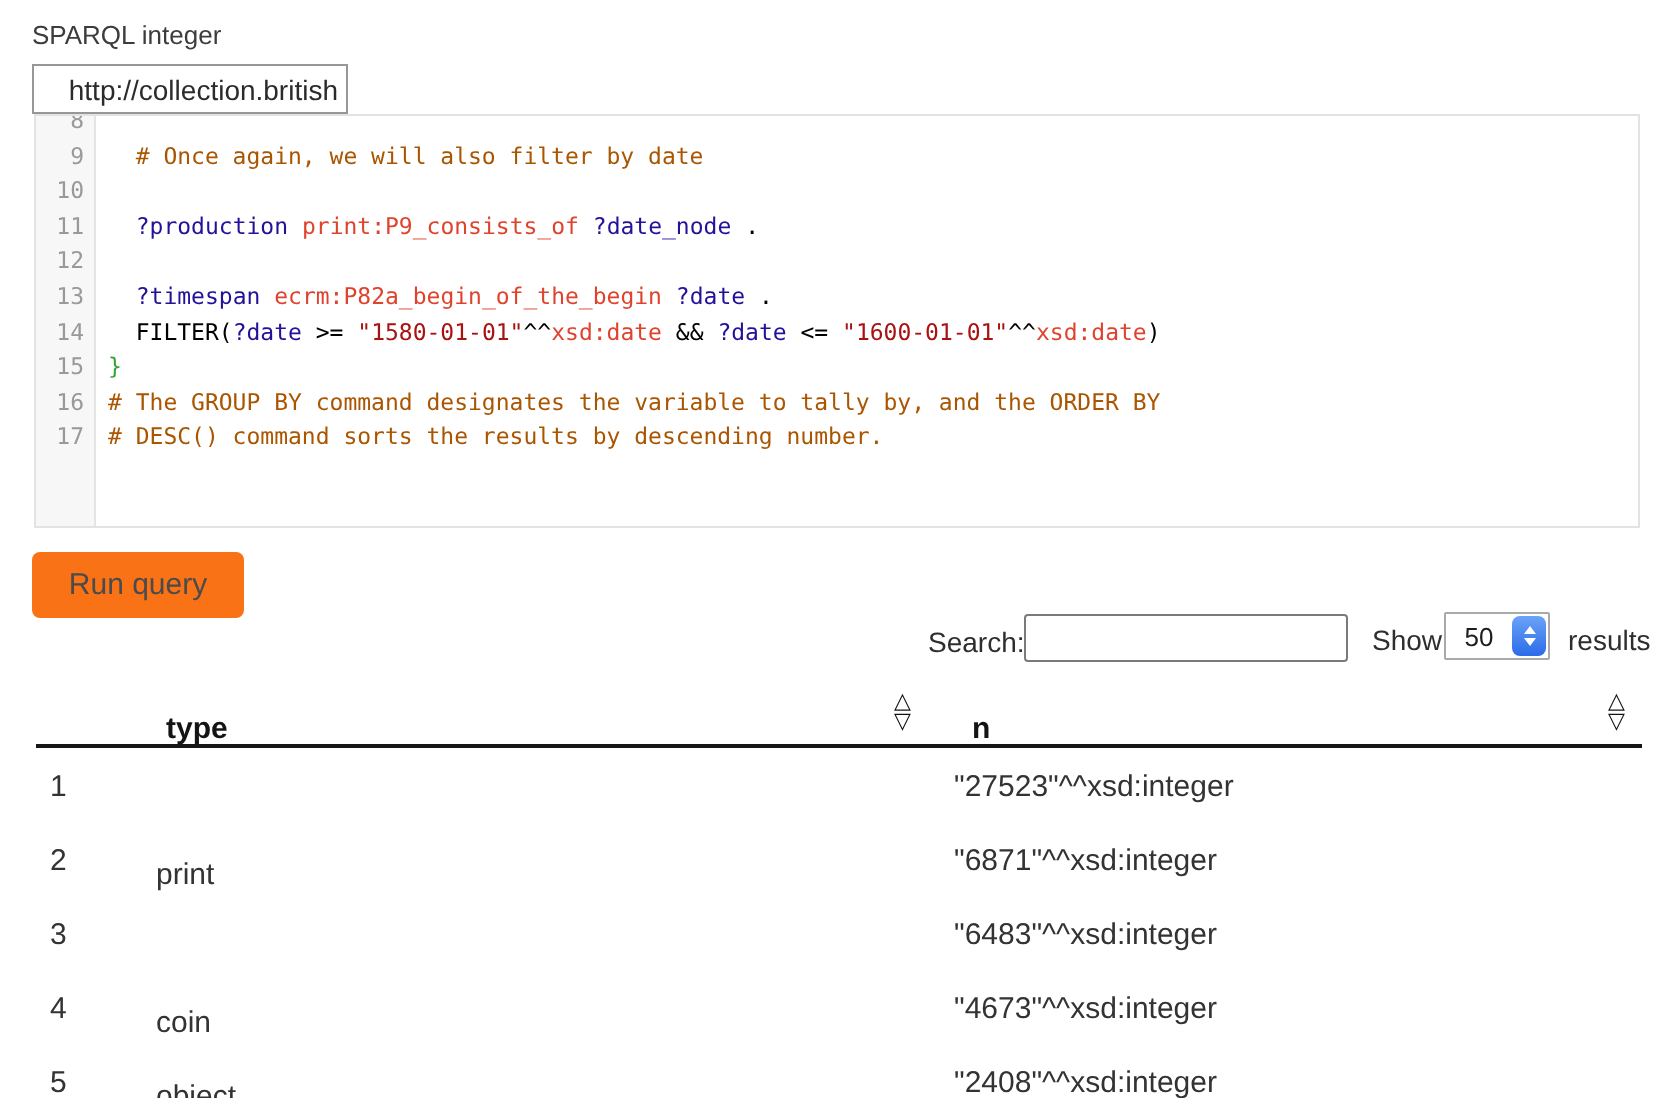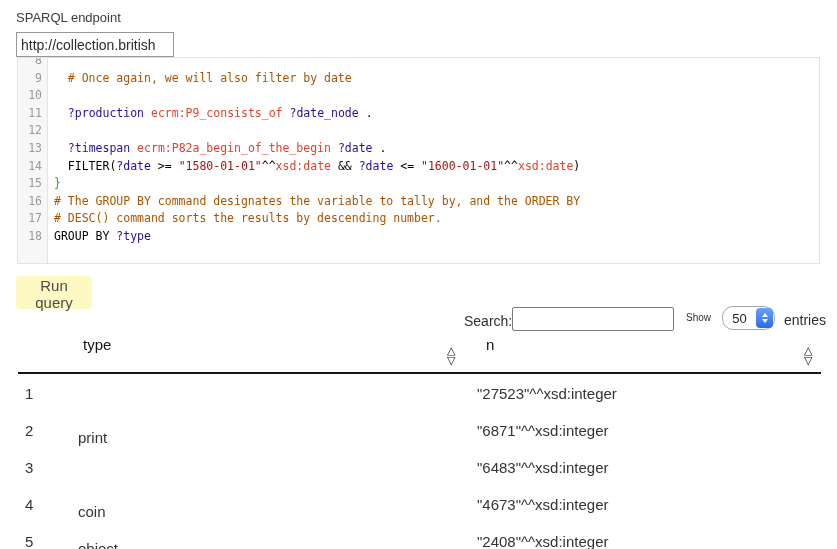--- a/index.html
+++ b/index.html
@@ -5,21 +5,21 @@
   html,body{margin:0;padding:0;}
   body{
     width:837px;height:549px;position:relative;overflow:hidden;background:#fff;
     font-family:"Liberation Sans", sans-serif;
   }
   
   .endpoint-label{position:absolute;left:16px;top:10px;font-size:13px;color:#3c3c3c;}
   .endpoint-input{
     position:absolute;left:16px;top:32px;width:148px;height:17px;
     border:1px solid #979797;border-radius:0;padding:3px 4px;
-    font-family:"Liberation Sans", sans-serif;font-size:14px;color:#2b2b2b;outline:none;
+    font-family:"Liberation Sans", sans-serif;font-size:14px;color:#2b2b2b;outline:none;text-align:right;
   }
   
   .editor{
     position:absolute;left:17px;top:57px;width:801px;height:205px;
     background:#fff;border:1px solid #e3e3e3;overflow:hidden;
   }
   .gutter-bg{
     position:absolute;left:0;top:0;bottom:0;width:29px;
     background:#f7f7f7;border-right:1px solid #e4e4e4;
   }
@@ -29,51 +29,51 @@
   .cm-line .gutter{flex:none;width:24px;padding-right:5px;text-align:right;color:#999;}
   .cm-line .code{padding-left:7px;white-space:pre;color:#000;}
   .tok-t{color:#000;}
   .tok-c{color:#aa5500;}
   .tok-v{color:#221199;}
   .tok-p{color:#e0432d;}
   .tok-s{color:#aa1111;}
   .tok-b{color:#33a333;}
   
   .run-btn{
-    position:absolute;left:16px;top:276px;width:76px;height:33px;
-    background:#fef9c3;border:none;border-radius:4px;
+    position:absolute;left:16px;top:276px;width:106px;height:33px;
+    background:#f97316;border:none;border-radius:4px;
     font-family:"Liberation Sans", sans-serif;font-size:15px;color:#4b4b4b;
   }
   
   .search-label{position:absolute;left:464px;top:313px;font-size:14px;color:#2e2e2e;}
   .search-input{
     position:absolute;left:512px;top:307px;width:152px;height:16px;
     border:1px solid #7a7a7a;border-radius:2px;padding:3px 4px;
     font-family:"Liberation Sans", sans-serif;font-size:13px;outline:none;
   }
-  .show-label{position:absolute;left:686px;top:312px;font-size:10px;color:#2e2e2e;}
+  .show-label{position:absolute;left:686px;top:312px;font-size:14px;color:#2e2e2e;}
   .page-select{
     position:absolute;left:722px;top:306px;width:53px;height:24px;
-    border:1px solid #a9a9a9;border-radius:11px;background:#fff;box-sizing:border-box;
+    border:1px solid #a9a9a9;border-radius:1px;background:#fff;box-sizing:border-box;
   }
   .page-select .value{
     position:absolute;left:0;right:18px;top:0;bottom:0;
     display:flex;align-items:center;justify-content:center;
     font-size:13px;color:#1e1e1e;
   }
   .stepper{
     position:absolute;right:1px;top:1px;bottom:1px;width:17px;border-radius:4px;
     background:linear-gradient(#6aa3f8,#2b6be8);
     display:flex;flex-direction:column;align-items:center;justify-content:center;gap:2px;
   }
   .tri-up{width:0;height:0;border-left:3.5px solid transparent;border-right:3.5px solid transparent;border-bottom:4.5px solid #fff;}
   .tri-down{width:0;height:0;border-left:3.5px solid transparent;border-right:3.5px solid transparent;border-top:4.5px solid #fff;}
   .entries-label{position:absolute;left:784px;top:312px;font-size:14px;color:#2e2e2e;}
   
-  .col-header{position:absolute;top:336px;font-size:15px;font-weight:normal;color:#141414;}
+  .col-header{position:absolute;top:356px;font-size:15px;font-weight:bold;color:#141414;}
   .col-header.type{left:83px;}
   .col-header.n{left:486px;}
   .sort-icon{
     position:absolute;top:346px;display:flex;flex-direction:column;align-items:center;
     font-size:11px;line-height:10px;color:#111;cursor:pointer;
     font-family:"DejaVu Sans", sans-serif;
   }
   .sort-icon.first{left:447px;}
   .sort-icon.second{left:804px;}
   .header-rule{position:absolute;left:18px;top:372px;width:803px;height:2px;background:#161616;}
@@ -82,40 +82,40 @@
   .trow span{position:absolute;top:0;line-height:37px;font-size:15px;color:#333;}
   .cell-idx{left:25px;}
   .cell-type{left:78px;margin-top:44px;}
   .cell-n{left:477px;}
 </style>
 </head>
 <body>
 
 <div>
 
-  <div class="endpoint-label">SPARQL endpoint</div>
+  <div class="endpoint-label">SPARQL integer</div>
   <input class="endpoint-input" type="text" value="http://collection.british" style="">
 
   <div class="editor">
     <div class="gutter-bg"></div>
     <div class="lines" id="code-lines">
         <div class="cm-line">
           <span class="gutter">8</span>
           <span class="code"></span>
         </div>
         <div class="cm-line">
           <span class="gutter">9</span>
           <span class="code"><span class="tok-c">  # Once again, we will also filter by date</span></span>
         </div>
         <div class="cm-line">
           <span class="gutter">10</span>
         </div>
         <div class="cm-line">
           <span class="gutter">11</span>
-          <span class="code"><span class="tok-t">  </span><span class="tok-v">?production</span><span class="tok-t"> </span><span class="tok-p">ecrm:P9_consists_of</span><span class="tok-t"> </span><span class="tok-v">?date_node</span><span class="tok-t"> .</span></span>
+          <span class="code"><span class="tok-t">  </span><span class="tok-v">?production</span><span class="tok-t"> </span><span class="tok-p">print:P9_consists_of</span><span class="tok-t"> </span><span class="tok-v">?date_node</span><span class="tok-t"> .</span></span>
         </div>
         <div class="cm-line">
           <span class="gutter">12</span>
         </div>
         <div class="cm-line">
           <span class="gutter">13</span>
           <span class="code"><span class="tok-t">  </span><span class="tok-v">?timespan</span><span class="tok-t"> </span><span class="tok-p">ecrm:P82a_begin_of_the_begin</span><span class="tok-t"> </span><span class="tok-v">?date</span><span class="tok-t"> .</span></span>
         </div>
         <div class="cm-line">
           <span class="gutter">14</span>
@@ -126,41 +126,37 @@
           <span class="code"><span class="tok-b">}</span></span>
         </div>
         <div class="cm-line">
           <span class="gutter">16</span>
           <span class="code"><span class="tok-c"># The GROUP BY command designates the variable to tally by, and the ORDER BY</span></span>
         </div>
         <div class="cm-line">
           <span class="gutter">17</span>
           <span class="code"><span class="tok-c"># DESC() command sorts the results by descending number.</span></span>
         </div>
-        <div class="cm-line">
-          <span class="gutter">18</span>
-          <span class="code"><span class="tok-t">GROUP BY </span><span class="tok-v">?type</span></span>
-        </div>
       </div>
   </div>
 
   <button class="run-btn">Run query</button>
 
   <div class="search-label">Search:</div>
   <input class="search-input" type="text" value="" style="">
 
   <div class="show-label">Show</div>
   <div class="page-select">
     <div class="value">50</div>
     <div class="stepper">
       <div class="tri-up"></div>
       <div class="tri-down"></div>
     </div>
   </div>
-  <div class="entries-label">entries</div>
+  <div class="entries-label">results</div>
 
   <div>
     <div class="col-header type">type</div>
     <div class="sort-icon first">
       <span>△</span>
       <span>▽</span>
     </div>
     <div class="col-header n">n</div>
     <div class="sort-icon second">
       <span>△</span>

